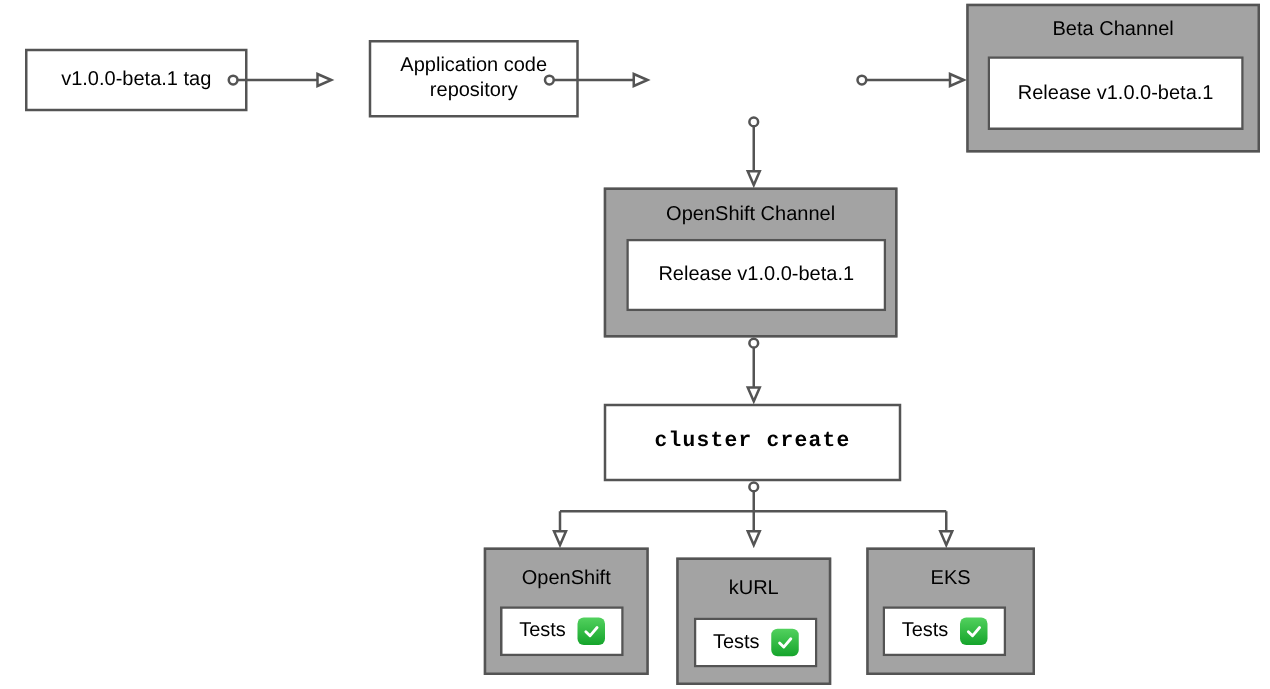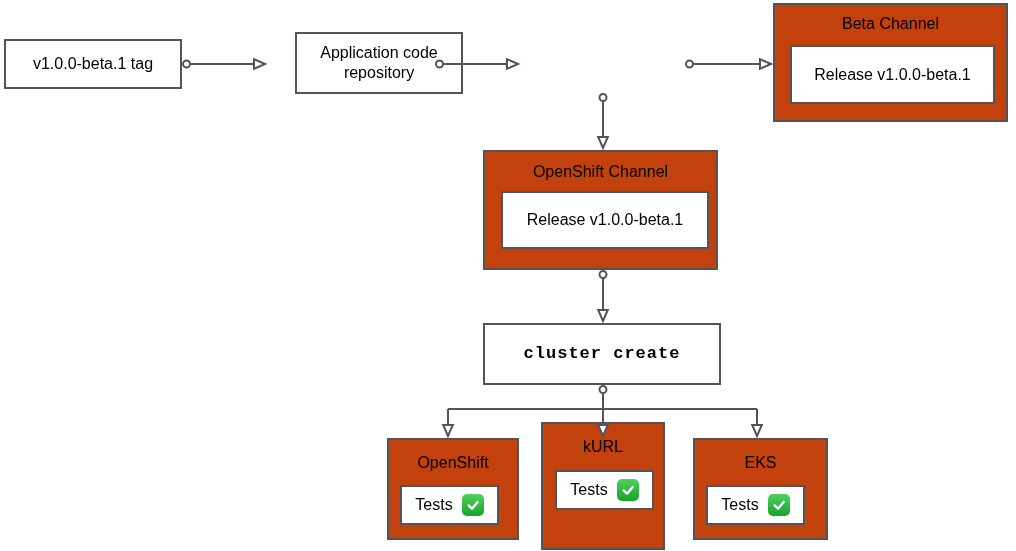--- a/index.html
+++ b/index.html
@@ -17,21 +17,21 @@
     overflow:hidden;
   }
   .node{
     position:absolute;box-sizing:border-box;
     border:2px solid var(--border);background:#fff;
     display:flex;align-items:center;justify-content:center;
     text-align:center;font-size:16px;line-height:20px;
   }
   .container-node{
     position:absolute;box-sizing:border-box;
-    border:2px solid var(--border);background:#c2410c;
+    border:2px solid var(--border);background:#a3a3a3;
   }
   .container-title{
     position:absolute;left:0;right:0;text-align:center;
     font-size:16px;line-height:20px;
   }
   .mono{
     font-family:"Liberation Mono", monospace;
     font-weight:bold;font-size:17px;letter-spacing:1px;
   }
   .tests-inner{
@@ -52,21 +52,21 @@
   }
   .cstroke{stroke:var(--connector);stroke-width:2;fill:none;}
   .cfill{stroke:var(--connector);stroke-width:2;fill:#ffffff;}
   .wrap-narrow{padding:17px 20px;margin-left:28px;}
 </style>
 </head>
 <body>
 
 <div class="canvas">
 
-  <div class="node" style="left:4px;top:39px;width:178px;height:50px;justify-content:center;">
+  <div class="node" style="left:20px;top:39px;width:178px;height:50px;justify-content:center;">
     <span>v1.0.0-beta.1 tag</span>
   </div>
 
   <div class="node wrap-narrow" style="left:267px;top:32px;width:168px;height:62px;">
     <span>Application code repository</span>
   </div>
 
 
   <div class="container-node" style="left:773px;top:3px;width:235px;height:119px;">
     <div class="container-title" style="top:9px;">Beta Channel</div>
@@ -91,21 +91,21 @@
     <div class="tests-inner" style="left:11px;top:45px;width:99px;height:40px;">
       <span>Tests</span>
       <span class="check-icon">
         <svg width="16" height="16" viewBox="0 0 24 24">
             <path d="M5.5 12.5l5 5 8.5-10" stroke="#ffffff" stroke-width="3.4" fill="none" stroke-linecap="round" stroke-linejoin="round"></path>
           </svg>
       </span>
     </div>
   </div>
 
-  <div class="container-node" style="left:541px;top:422px;width:124px;height:128px;">
+  <div class="container-node" style="left:541px;top:446px;width:124px;height:102px;">
     <div class="container-title" style="top:13px;">kURL</div>
     <div class="tests-inner" style="left:12px;top:46px;width:99px;height:40px;">
       <span>Tests</span>
       <span class="check-icon">
         <svg width="16" height="16" viewBox="0 0 24 24">
             <path d="M5.5 12.5l5 5 8.5-10" stroke="#ffffff" stroke-width="3.4" fill="none" stroke-linecap="round" stroke-linejoin="round"></path>
           </svg>
       </span>
     </div>
   </div>

